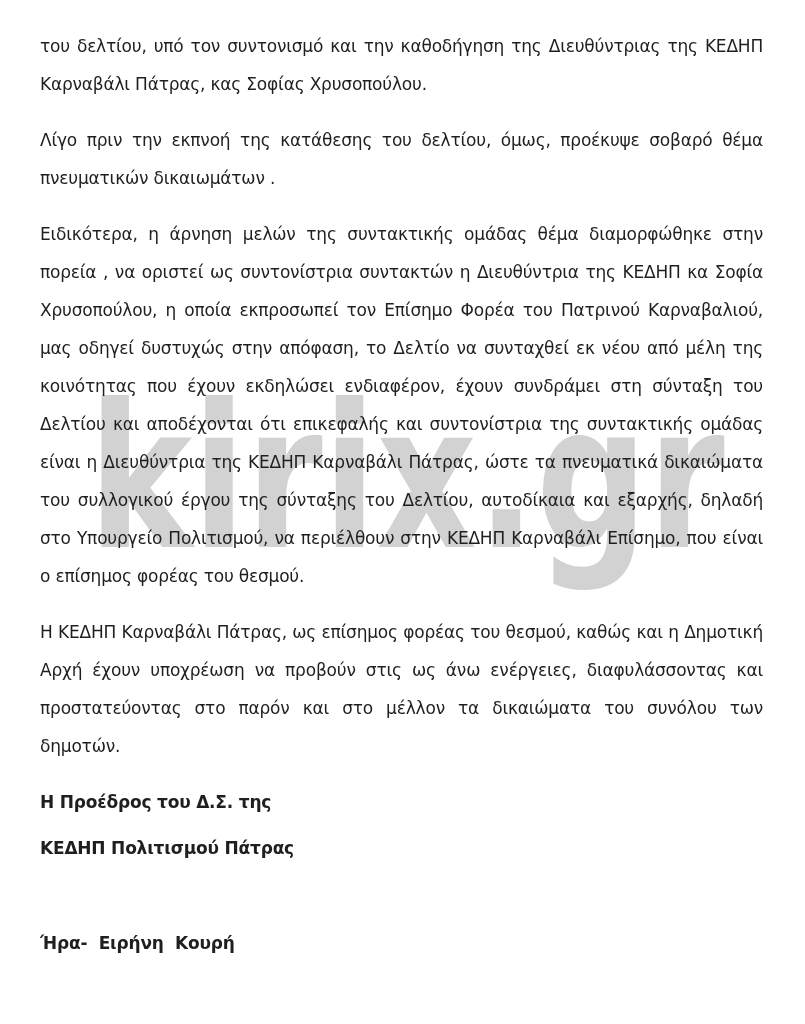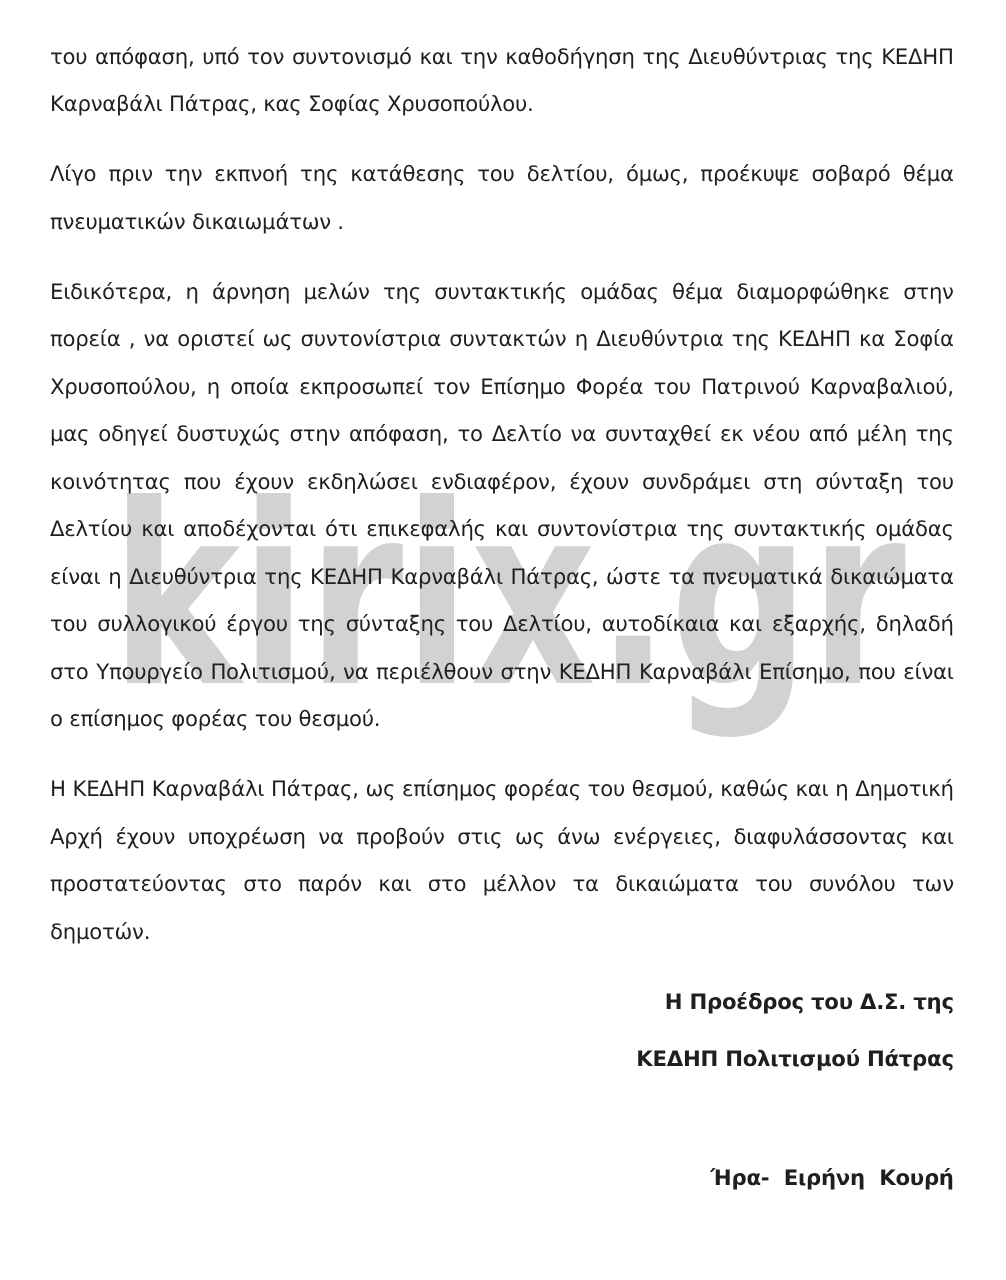--- a/index.html
+++ b/index.html
@@ -47,21 +47,21 @@
   .line {
     text-align: justify;
     text-align-last: justify;
   }
   .line.last {
     text-align: justify;
     text-align-last: left;
   }
   .signature {
     margin-top: 12px;
-    text-align: right;
+    text-align: left;
     font-weight: bold;
   }
   .sig-line {
     line-height: 38px;
     white-space: pre-wrap;
   }
   .sig-line.org {
     margin-top: 8px;
   }
   .sig-line.name {
@@ -71,21 +71,21 @@
 </head>
 <body>
 
 <div class="page">
 
   <div class="watermark">kirix.gr</div>
 
   <div class="content">
 
     <div class="para">
-        <div class="line">του απόφαση, υπό τον συντονισμό και την καθοδήγηση της Διευθύντριας της ΚΕΔΗΠ</div>
+        <div class="line">του δελτίου, υπό τον συντονισμό και την καθοδήγηση της Διευθύντριας της ΚΕΔΗΠ</div>
         <div class="line last">Καρναβάλι Πάτρας,  κας Σοφίας Χρυσοπούλου.</div>
       </div>
 
     <div class="para">
         <div class="line">Λίγο πριν την εκπνοή της κατάθεσης του δελτίου, όμως, προέκυψε σοβαρό θέμα</div>
         <div class="line last">πνευματικών δικαιωμάτων .</div>
       </div>
 
     <div class="para">
         <div class="line">Ειδικότερα, η άρνηση μελών της συντακτικής ομάδας θέμα διαμορφώθηκε στην</div>

